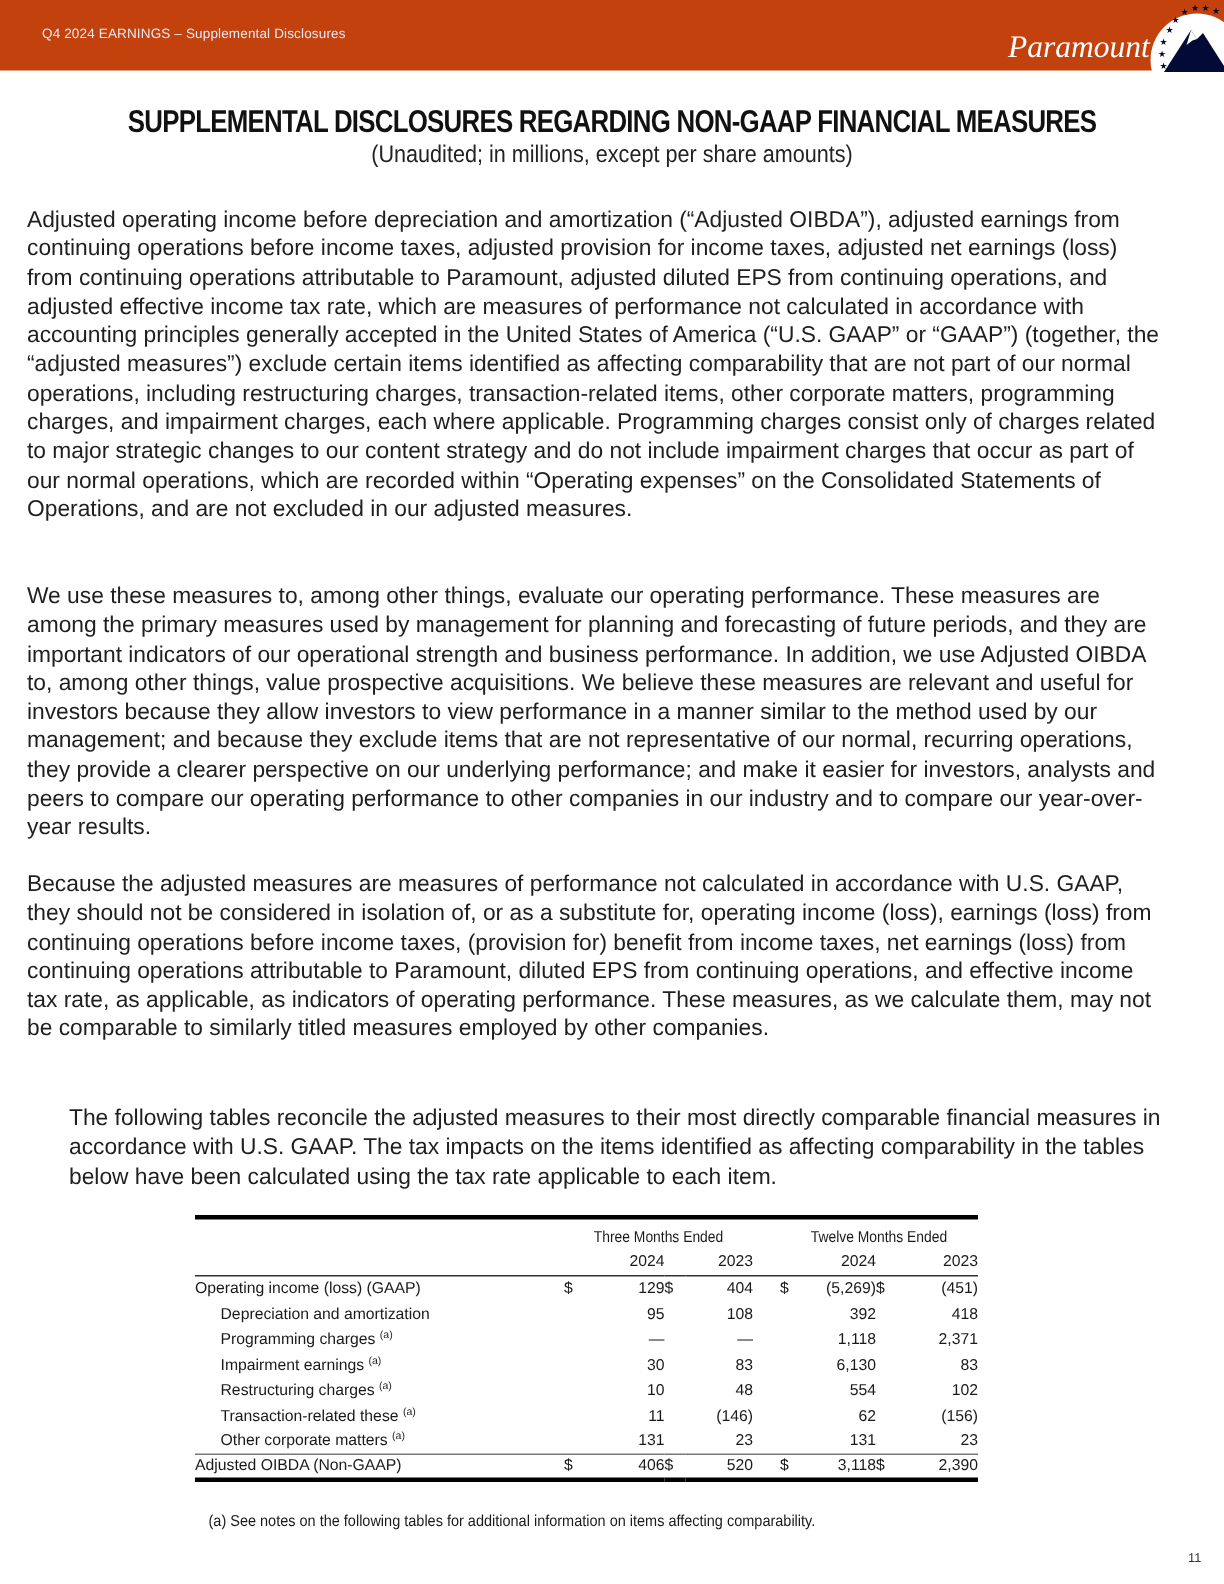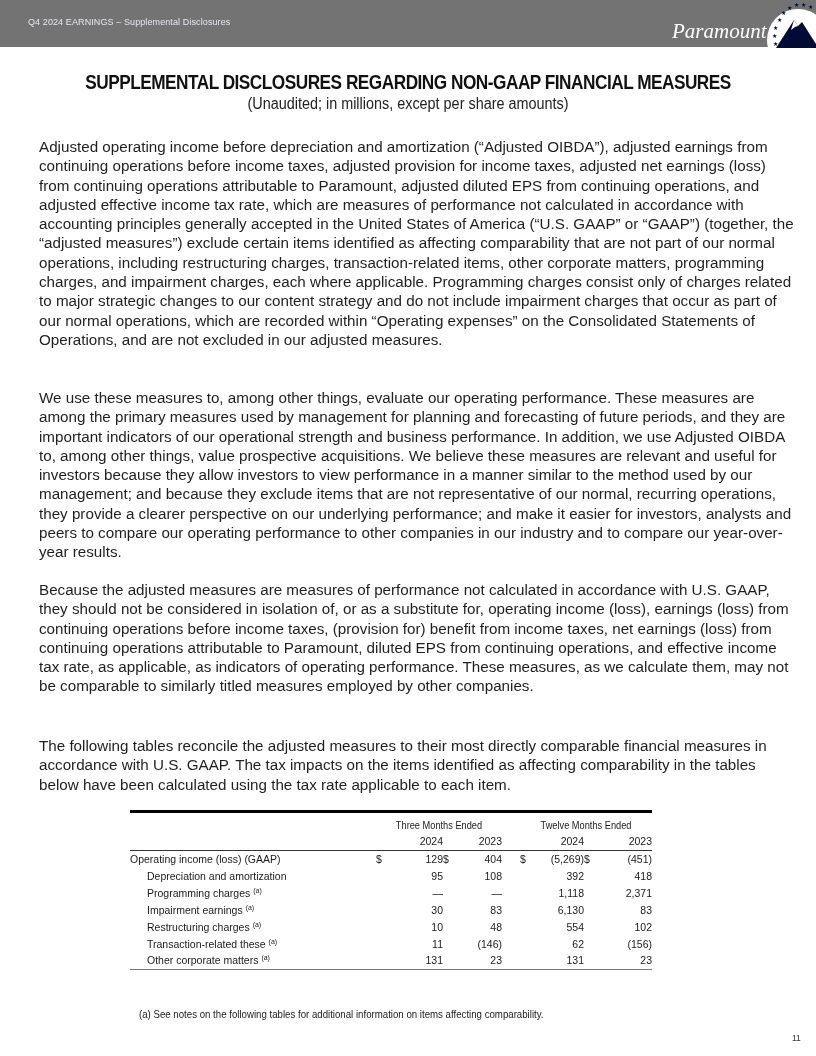--- a/index.html
+++ b/index.html
@@ -1,21 +1,21 @@
 <!DOCTYPE html>
 <html><head>
 <meta charset="utf-8">
 <style>
   * { margin: 0; padding: 0; box-sizing: border-box; }
   html, body { width: 816px; height: 1056px; background: #ffffff; overflow: hidden; }
   body { position: relative; font-family: "Liberation Sans", "DejaVu Sans", sans-serif; color: #1a1a1a; }
 
   .header-bar {
     position: absolute; left: 0; top: 0; width: 816px; height: 47px;
-    background: #737373;
+    background: #c2410c;
   }
   .header-label {
     position: absolute; left: 28px; top: 17px;
     font-size: 9px; color: #e6e8f0; letter-spacing: 0.1px;
   }
   .logo-text {
     position: absolute; left: 672px; top: 9px;
     font-family: "Liberation Serif", "DejaVu Serif", serif;
     font-style: italic; font-size: 21px; color: #ffffff; margin-top: 10px;
   }
@@ -29,27 +29,27 @@
     font-size: 21px; color: #111; letter-spacing: -0.6px; transform: scaleX(0.82);
     transform-origin: center; white-space: nowrap;
   }
   .subtitle {
     position: absolute; left: 0; top: 95px; width: 816px; text-align: center;
     font-size: 16px; color: #222; transform: scaleX(0.9); transform-origin: center;
     white-space: nowrap;
   }
 
   .para {
-    position: absolute; left: 39px; width: 756px;
+    position: absolute; left: 18px; width: 756px;
     font-size: 15.2px; line-height: 19.3px; color: #1f1f1f;
   }
   #p1 { top: 137px; }
   #p2 { top: 388px; }
   #p3 { top: 580px; }
-  #p4 { top: 736px; }
+  #p4 { top: 736px; margin-left: 28px; }
 
   .fin-table {
     position: absolute; left: 130px; top: 810px; width: 522px;
     border-collapse: collapse; font-size: 10.5px; color: #1a1a1a;
   }
   .top-rule { position: absolute; left: 130px; top: 810px; width: 522px; height: 3px; background: #000; }
   .fin-table td, .fin-table th { padding: 0; height: 17px; white-space: nowrap; }
   .grp-hdr {
     font-family: "Liberation Sans", sans-serif; font-size: 10.5px; font-weight: normal;
     text-align: center; transform: scaleX(0.88);
@@ -217,17 +217,29 @@
     <td></td>
         <td class="num">131</td>
     <td></td>
         <td class="num">23</td>
     <td></td>
     <td></td>
         <td class="num">131</td>
     <td></td>
         <td class="num">23</td>
   </tr>
+  <tr style="border-bottom:3px solid #000">
+    <td class="lbl">Adjusted OIBDA (Non-GAAP)</td>
+    <td class="dol">$</td>
+        <td class="num">406</td>
+    <td class="dol">$</td>
+        <td class="num">520</td>
+    <td></td>
+    <td class="dol">$</td>
+        <td class="num">3,118</td>
+    <td class="dol">$</td>
+        <td class="num">2,390</td>
+  </tr>
 </tbody>
   </table>
 
 <div class="footnote">(a) See notes on the following tables for additional information on items affecting comparability.</div>
 <div class="page-number">11</div>
 
 </body></html>

